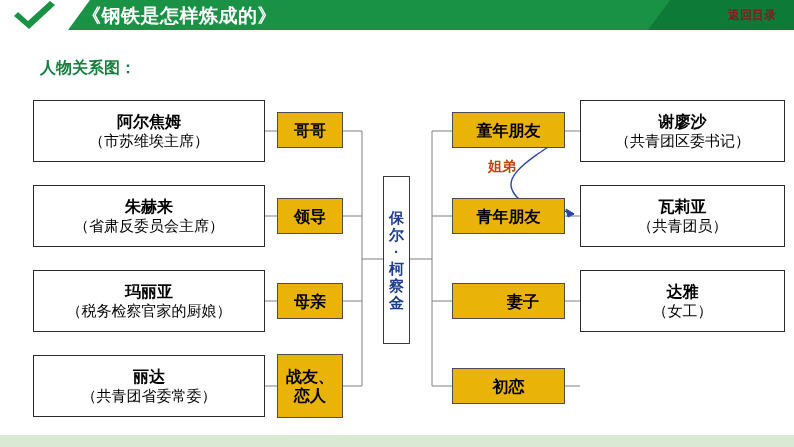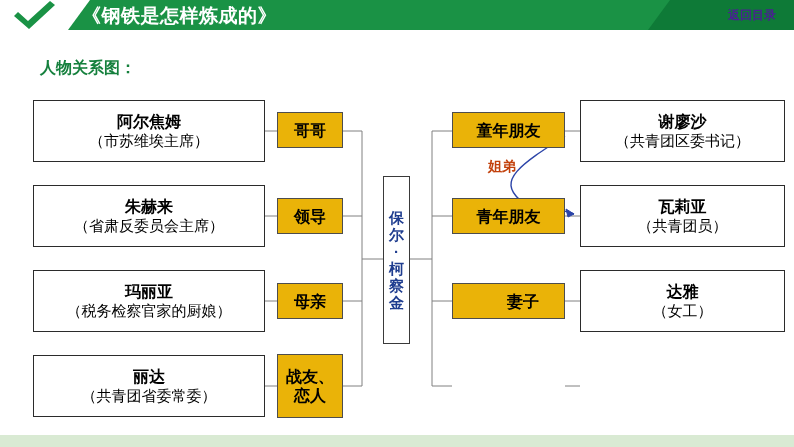--- a/index.html
+++ b/index.html
@@ -29,21 +29,21 @@
     clip-path:polygon(22px 0, 146px 0, 146px 30px, 0px 30px);
   }
   .hdr-title{
     position:absolute;left:82px;top:2px;height:27px;line-height:27px;
     color:#ffffff;font-size:19px;font-weight:bold;
     font-family:"Liberation Sans","DejaVu Sans",sans-serif;
     letter-spacing:0.5px;white-space:nowrap;
   }
   .hdr-return{
     position:absolute;right:18px;top:5px;height:21px;line-height:21px;
-    color:#4c1d95;font-size:12px;font-weight:bold;
+    color:#7f1d1d;font-size:12px;font-weight:bold;
     font-family:"Liberation Sans","DejaVu Sans",sans-serif;
     white-space:nowrap;
   }
   .check-icon{
     position:absolute;left:8px;top:-1px;width:52px;height:32px;
   }
   
   .sec-title{
     position:absolute;left:40px;top:58px;
     color:#15803d;font-size:16px;font-weight:bold;
@@ -202,20 +202,23 @@
 
   <div class="labelbox" style="left:452px;top:112px;width:113px;height:36px;">
     <span>童年朋友</span>
   </div>
   <div class="labelbox" style="left:452px;top:198px;width:113px;height:36px;">
     <span>青年朋友</span>
   </div>
   <div class="labelbox" style="left:452px;top:283px;width:113px;height:36px;padding-left:29px;">
     <span>妻子</span>
   </div>
+  <div class="labelbox" style="left:452px;top:368px;width:113px;height:36px;">
+    <span>初恋</span>
+  </div>
 
   <div class="arrow-label" style="left:488px;top:158px;">姐弟</div>
 
   <div class="nodebox" style="left:580px;top:100px;width:205px;height:62px;">
     <div class="n1">谢廖沙</div>
     <div class="n2">（共青团区委书记）</div>
   </div>
   <div class="nodebox" style="left:580px;top:185px;width:205px;height:62px;">
     <div class="n1">瓦莉亚</div>
     <div class="n2">（共青团员）</div>

